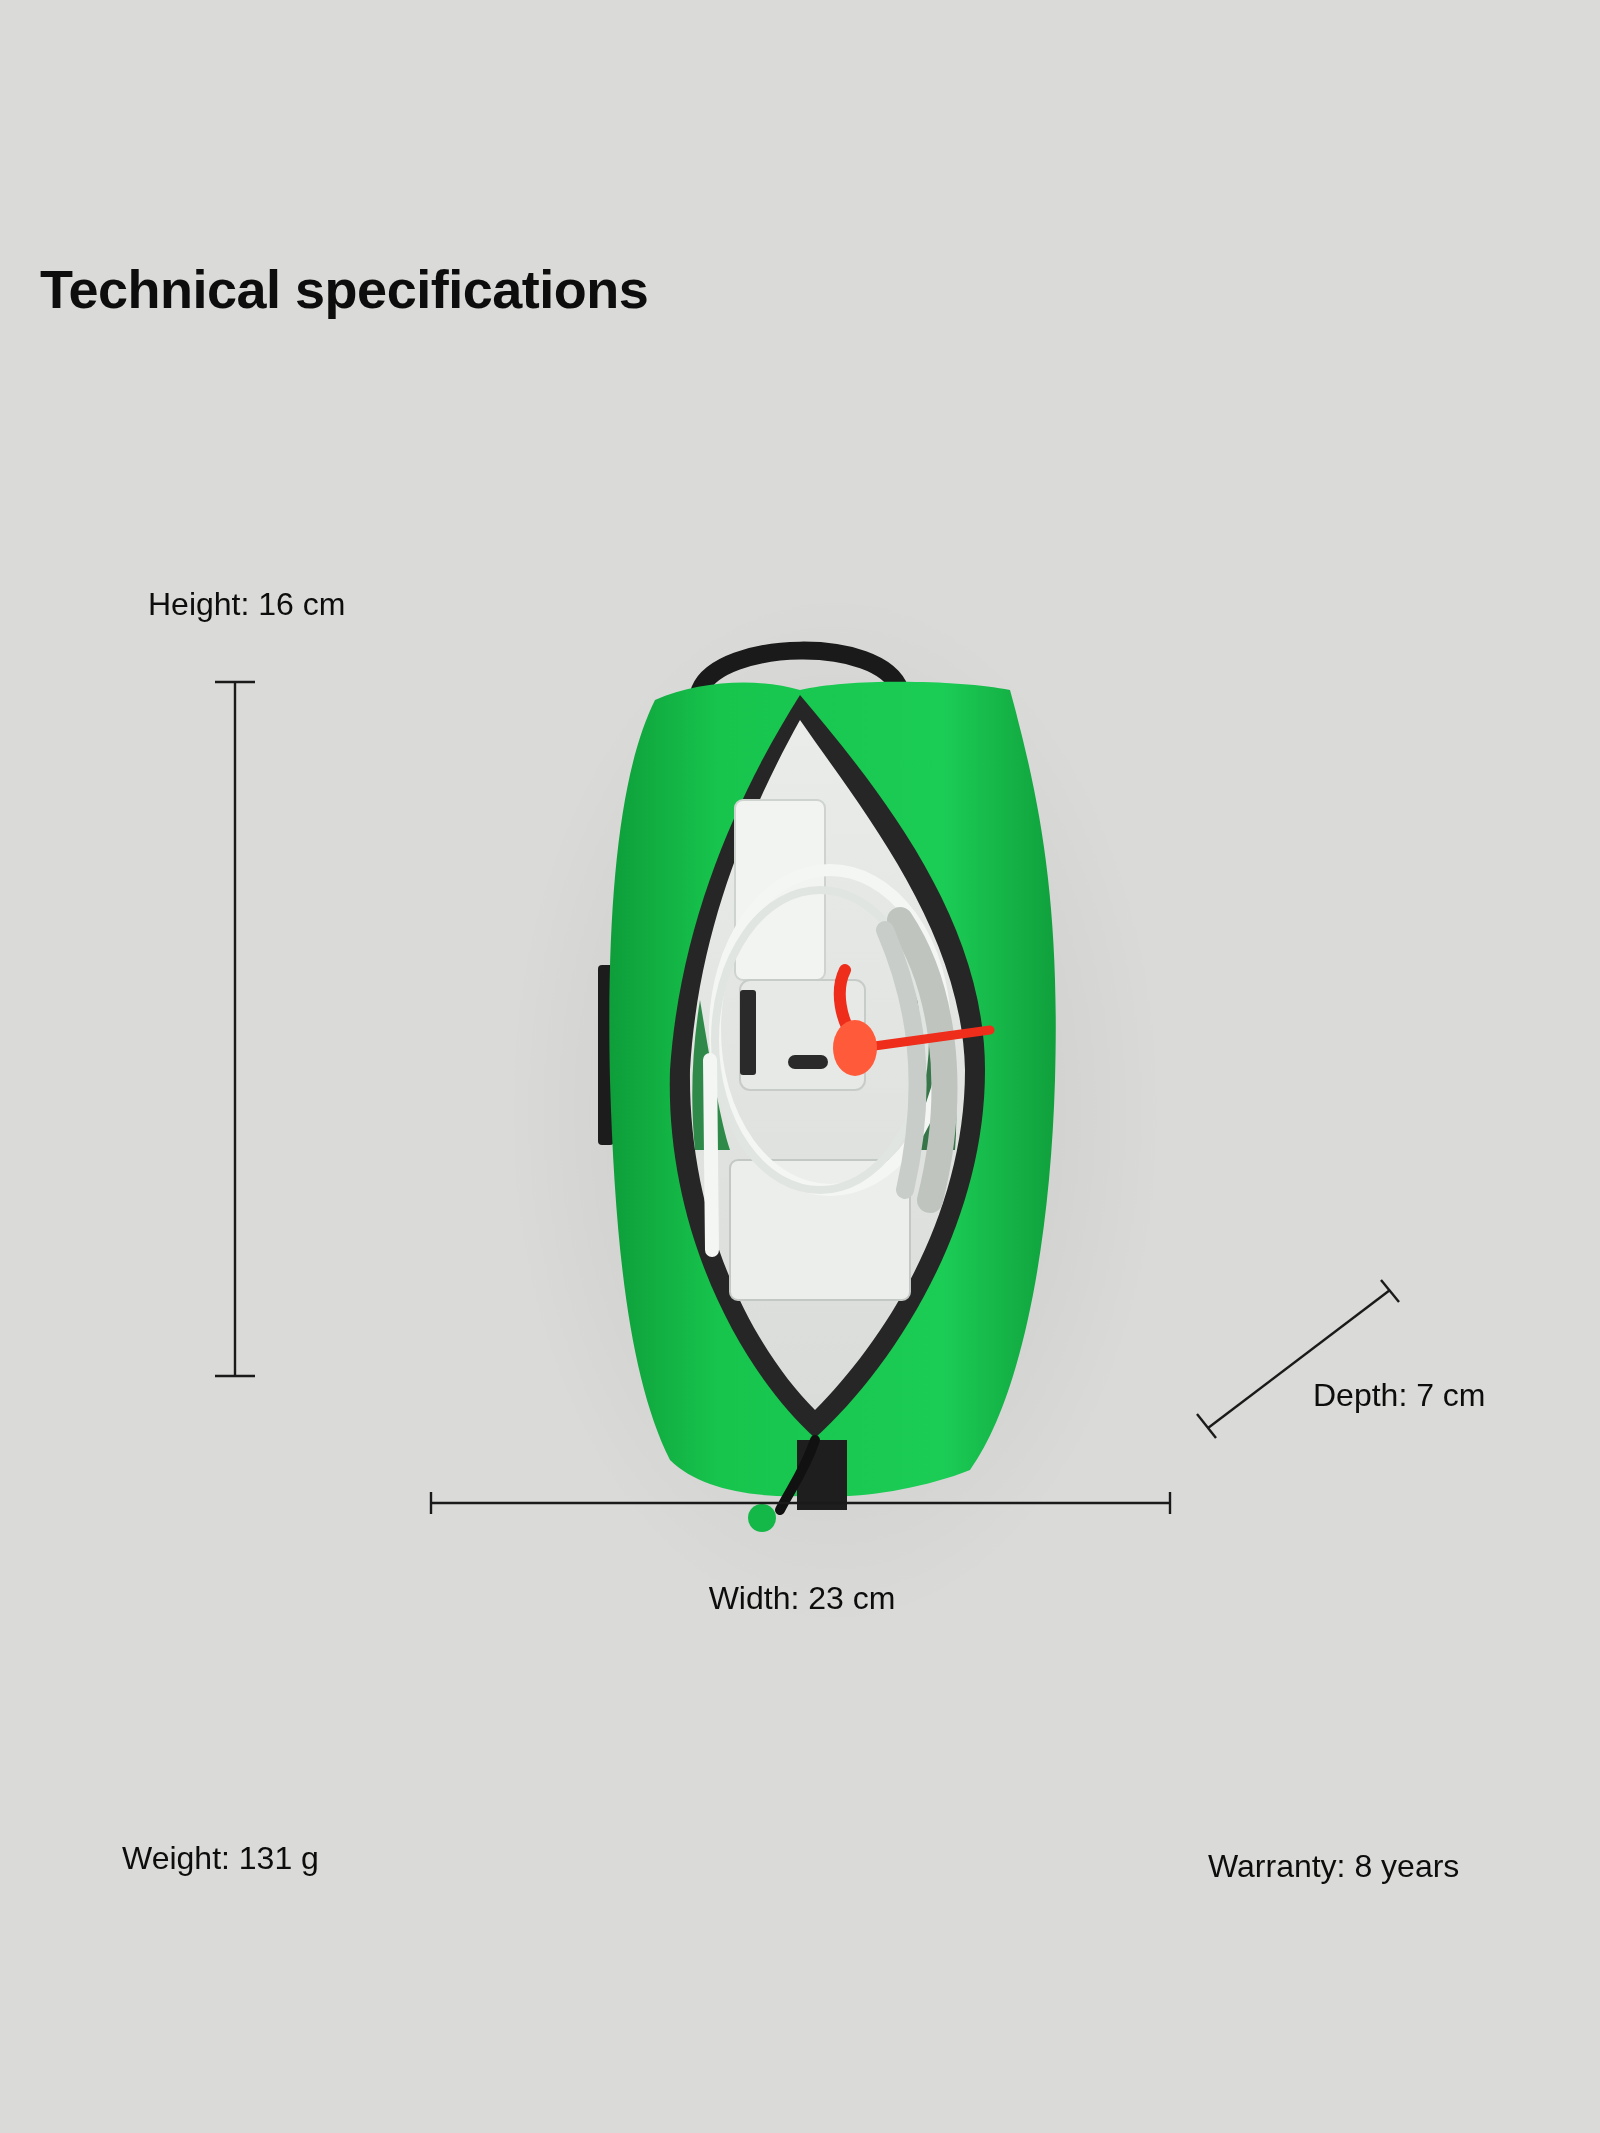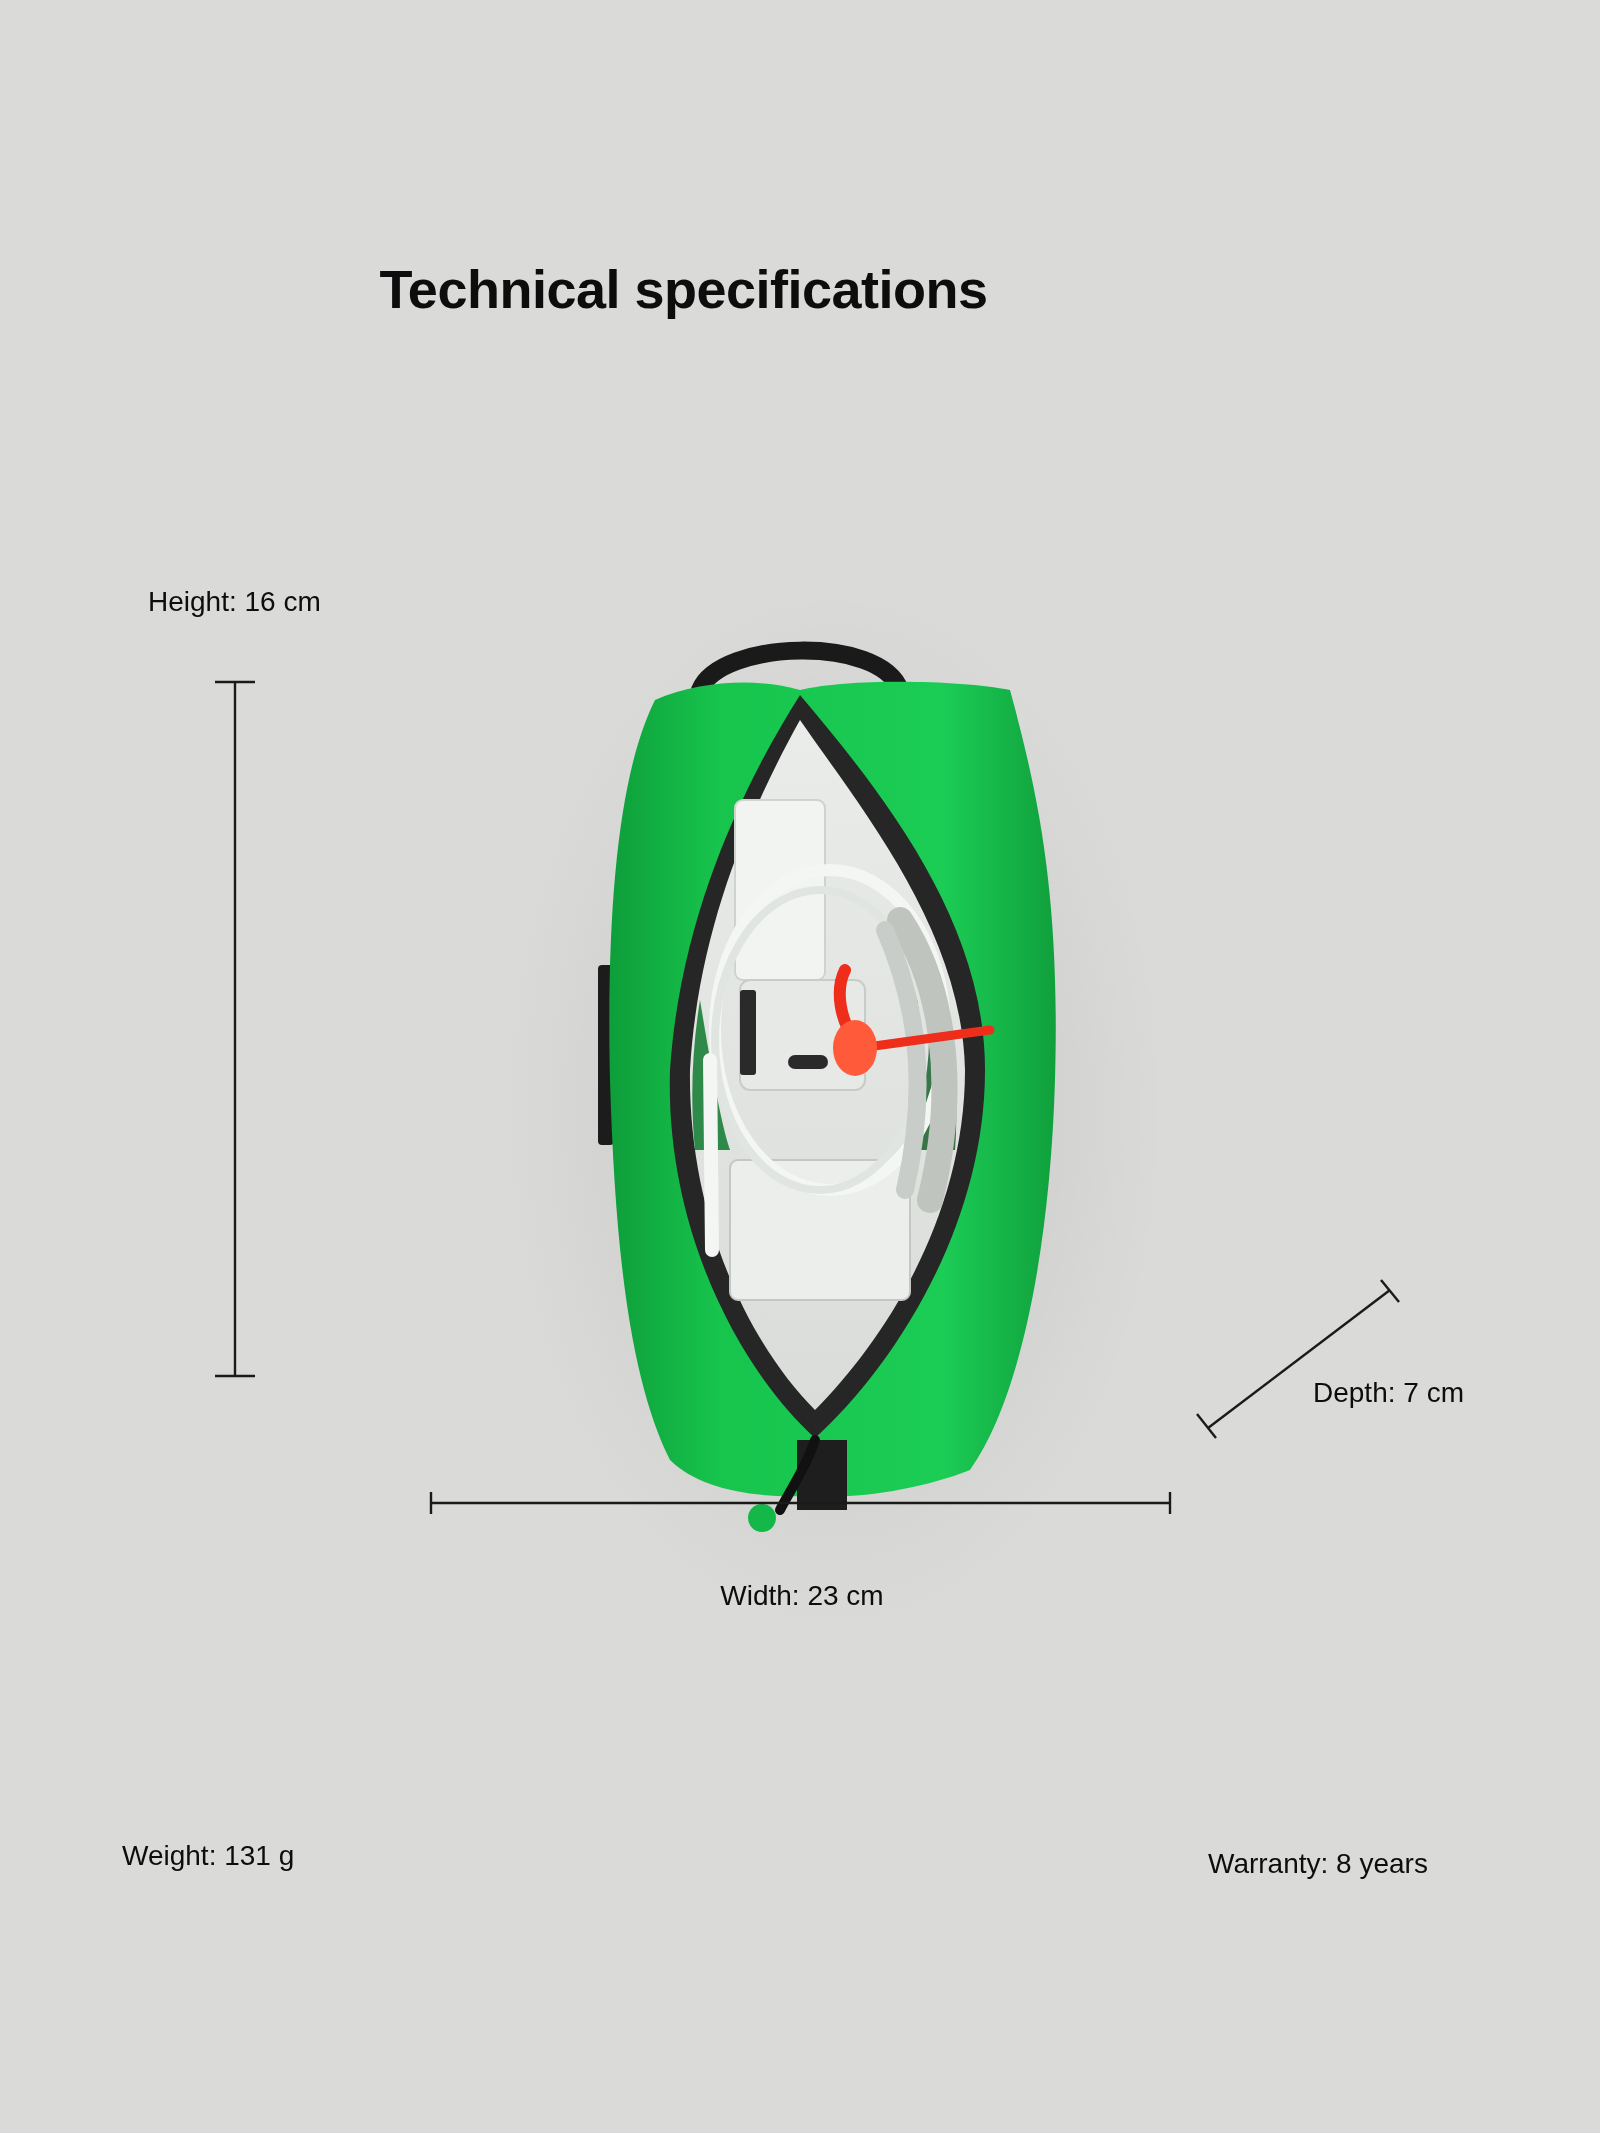--- a/index.html
+++ b/index.html
@@ -5,23 +5,23 @@
   html, body { margin: 0; padding: 0; }
   body {
     width: 1600px; height: 2133px;
     background: #dadad8;
     position: relative; overflow: hidden;
     font-family: "Liberation Sans", "DejaVu Sans", sans-serif;
     color: #0d0d0d;
   }
   .title {
     position: absolute; left: 0; width: 1367px; top: 258px;
-    text-align: center; font-size: 54px; font-weight: bold; letter-spacing: -0.5px;
+    text-align: left; font-size: 54px; font-weight: bold; letter-spacing: -0.5px; padding-left: 40px;
   }
-  .label { position: absolute; font-size: 28px; white-space: nowrap; }
+  .label { position: absolute; font-size: 32px; white-space: nowrap; }
   .height-label { left: 148px; top: 586px; }
   .depth-label { left: 1313px; top: 1338px; margin-top: 39px; }
   .width-label { left: 0; width: 1604px; text-align: center; top: 1580px; }
   .weight-label { left: 122px; top: 1840px; text-align: center; }
   .warranty-label { left: 1208px; top: 1848px; }
   svg.overlay { position: absolute; left: 0; top: 0; }
   .bag { position: absolute; left: 0; top: 0; }
 </style>
 </head>
 <body>

